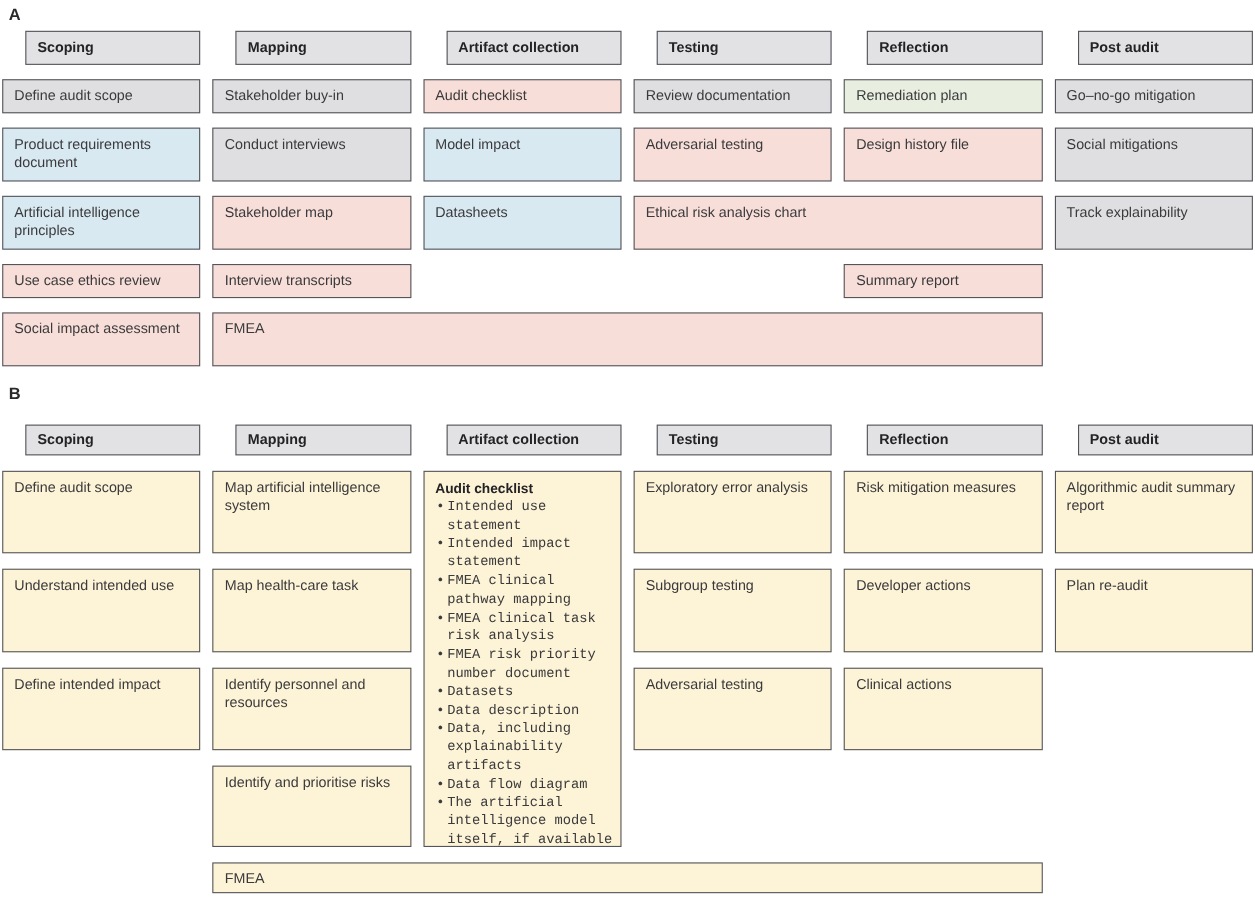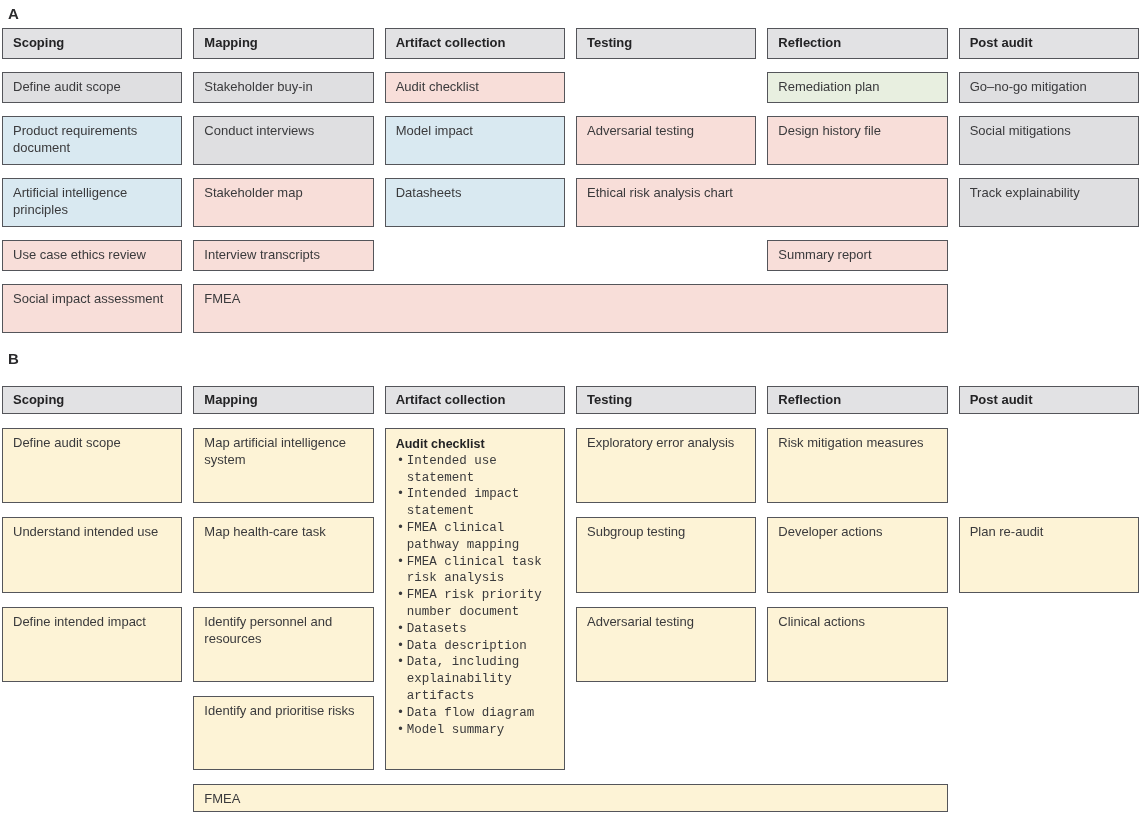--- a/index.html
+++ b/index.html
@@ -54,21 +54,21 @@
     font-size: 13px;
     line-height: 1.3;
     overflow: hidden;
   }
   .box.header {
     display: flex;
     align-items: center;
     font-weight: 700;
     color: #232325;
     background: var(--c-header_gray);
-    padding-top: 0; padding-bottom: 0;
+    padding-top: 0; padding-bottom: 0; margin-left: 21px;
   }
   .gray  { background: var(--c-gray); }
   .blue  { background: var(--c-blue); }
   .pink  { background: var(--c-pink); }
   .green { background: var(--c-green); }
   .cream { background: var(--c-cream); }
   .checklist-box {
     padding: 7px 6px 4px 10px;
     font-size: 12.5px;
     line-height: 16.8px;
@@ -97,20 +97,21 @@
   <div class="box header" style="grid-area:1/1">Scoping</div>
   <div class="box header" style="grid-area:1/2">Mapping</div>
   <div class="box header" style="grid-area:1/3">Artifact collection</div>
   <div class="box header" style="grid-area:1/4">Testing</div>
   <div class="box header" style="grid-area:1/5">Reflection</div>
   <div class="box header" style="grid-area:1/6">Post audit</div>
 
   <div class="box gray" style="grid-area:2/1">Define audit scope</div>
   <div class="box gray" style="grid-area:2/2">Stakeholder buy-in</div>
   <div class="box pink" style="grid-area:2/3">Audit checklist</div>
+  <div class="box gray" style="grid-area:2/4">Review documentation</div>
   <div class="box green" style="grid-area:2/5">Remediation plan</div>
   <div class="box gray" style="grid-area:2/6">Go–no-go mitigation</div>
 
   <div class="box blue" style="grid-area:3/1">Product requirements document</div>
   <div class="box gray" style="grid-area:3/2">Conduct interviews</div>
   <div class="box blue" style="grid-area:3/3">Model impact</div>
   <div class="box pink" style="grid-area:3/4">Adversarial testing</div>
   <div class="box pink" style="grid-area:3/5">Design history file</div>
   <div class="box gray" style="grid-area:3/6">Social mitigations</div>
 
@@ -145,25 +146,27 @@
     <div class="checklist-title">Audit checklist</div>
     <div class="bullet">Intended use statement</div>
     <div class="bullet">Intended impact statement</div>
     <div class="bullet">FMEA clinical pathway mapping</div>
     <div class="bullet">FMEA clinical task risk analysis</div>
     <div class="bullet">FMEA risk priority number document</div>
     <div class="bullet">Datasets</div>
     <div class="bullet">Data description</div>
     <div class="bullet">Data, including explainability artifacts</div>
     <div class="bullet">Data flow diagram</div>
+    <div class="bullet">The artificial intelligence model itself, if available</div>
     <div class="bullet">Model summary</div>
   </div>
 
   <div class="box cream" style="grid-area:2/4">Exploratory error analysis</div>
   <div class="box cream" style="grid-area:2/5">Risk mitigation measures</div>
+  <div class="box cream" style="grid-area:2/6">Algorithmic audit summary report</div>
 
   <div class="box cream" style="grid-area:3/1">Understand intended use</div>
   <div class="box cream" style="grid-area:3/2">Map health-care task</div>
   <div class="box cream" style="grid-area:3/4">Subgroup testing</div>
   <div class="box cream" style="grid-area:3/5">Developer actions</div>
   <div class="box cream" style="grid-area:3/6">Plan re-audit</div>
 
   <div class="box cream" style="grid-area:4/1">Define intended impact</div>
   <div class="box cream" style="grid-area:4/2">Identify personnel and resources</div>
   <div class="box cream" style="grid-area:4/4">Adversarial testing</div>

